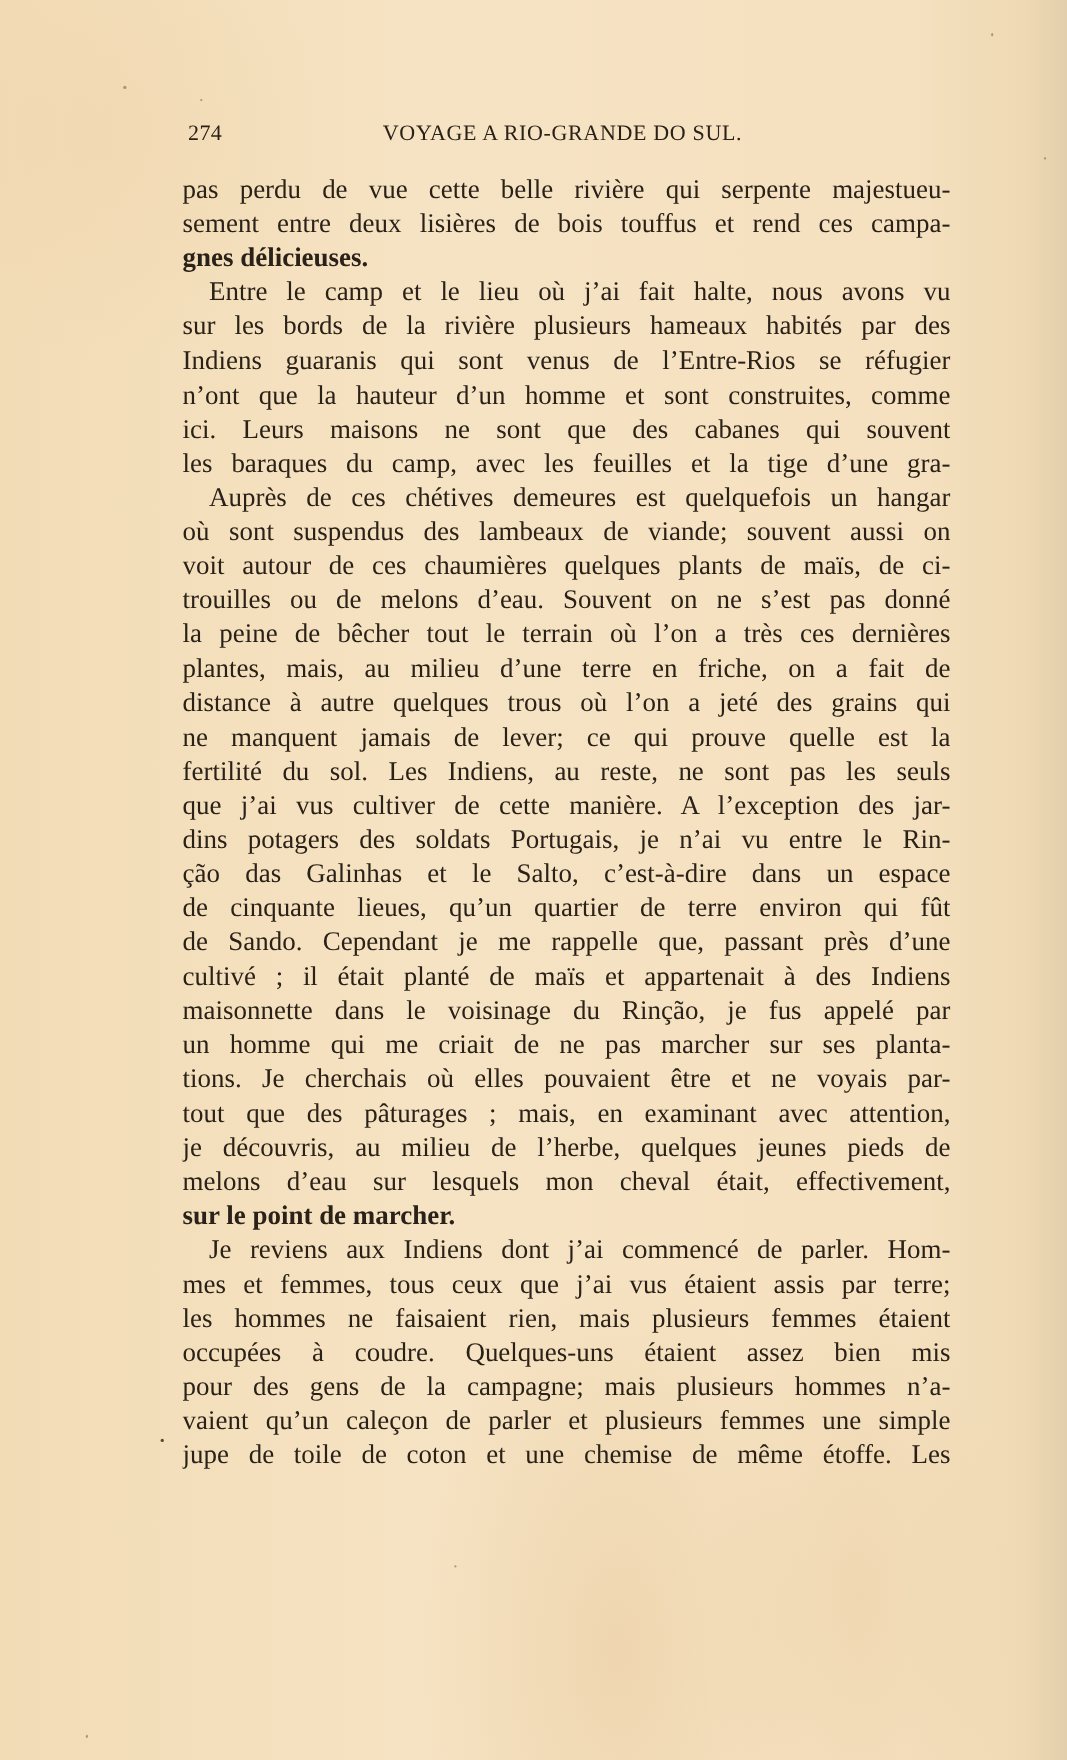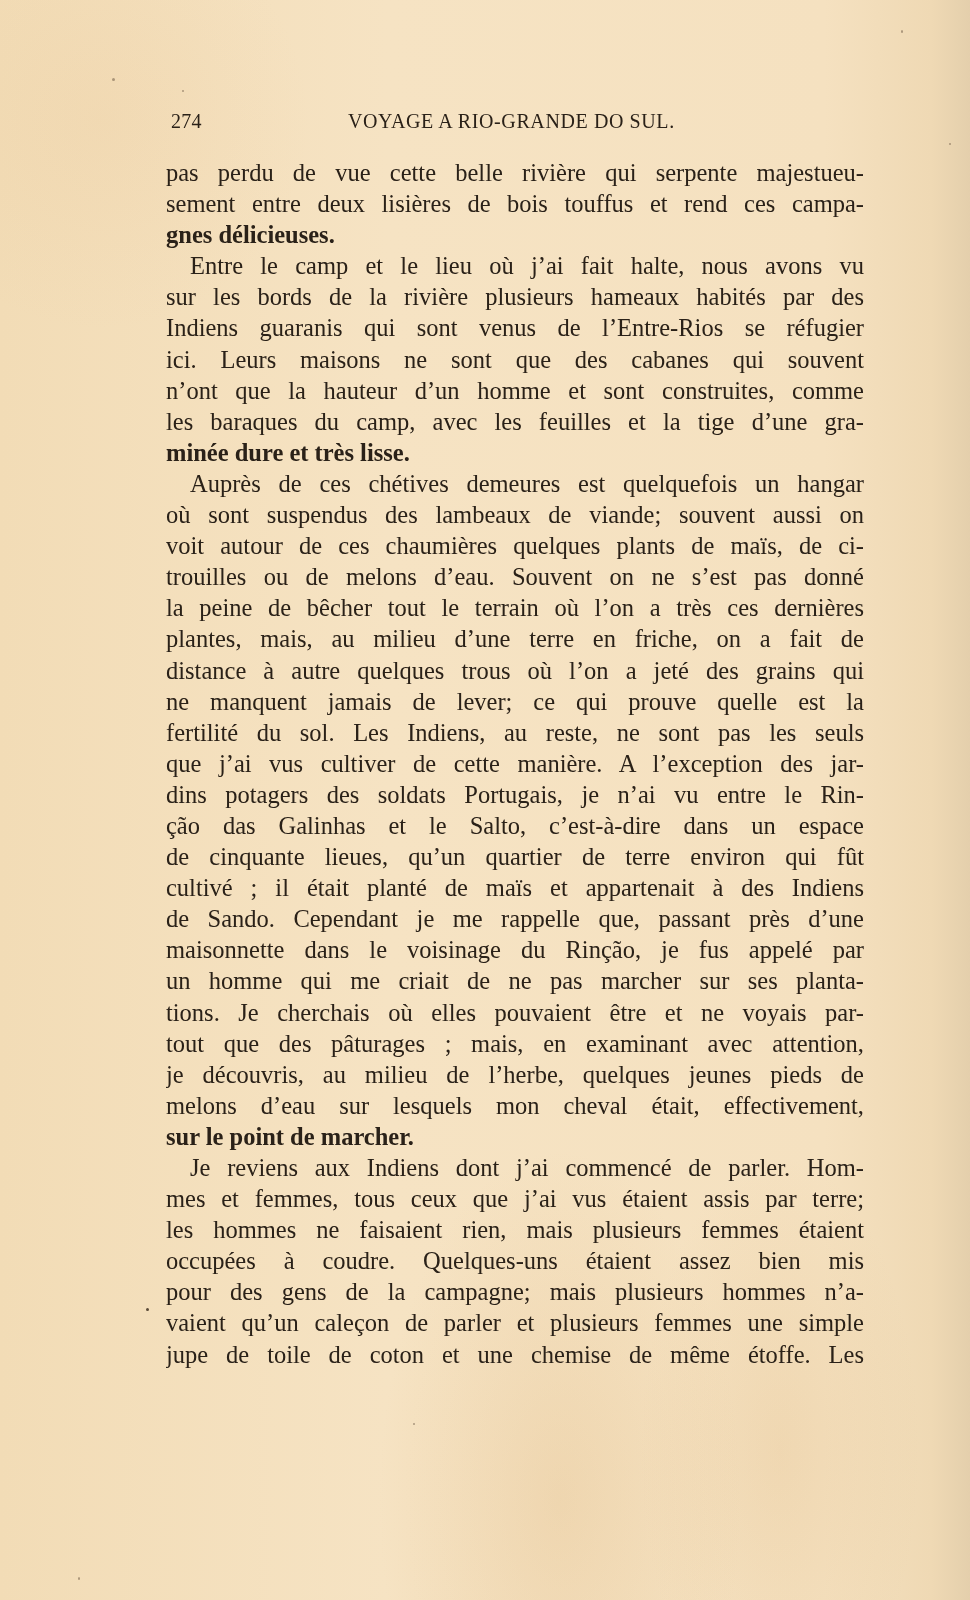--- a/index.html
+++ b/index.html
@@ -106,42 +106,41 @@
     <div class="paragraph">
       <span class="line justify">pas perdu de vue cette belle rivière qui serpente majestueu-</span>
       <span class="line justify">sement entre deux lisières de bois touffus et rend ces campa-</span>
       <span class="line justify last">gnes délicieuses.</span>
     </div>
 
     <div class="paragraph">
       <span class="line justify indent">Entre le camp et le lieu où j’ai fait halte, nous avons vu</span>
       <span class="line justify">sur les bords de la rivière plusieurs hameaux habités par des</span>
       <span class="line justify">Indiens guaranis qui sont venus de l’Entre-Rios se réfugier</span>
+      <span class="line justify">n’ont que la hauteur d’un homme et sont construites, comme</span>
       <span class="line justify">ici. Leurs maisons ne sont que des cabanes qui souvent</span>
-      <span class="line justify">n’ont que la hauteur d’un homme et sont construites, comme</span>
       <span class="line justify">les baraques du camp, avec les feuilles et la tige d’une gra-</span>
-      <span class="line justify last">minée dure et très lisse.</span>
     </div>
 
     <div class="paragraph">
       <span class="line justify indent">Auprès de ces chétives demeures est quelquefois un hangar</span>
       <span class="line justify">où sont suspendus des lambeaux de viande; souvent aussi on</span>
       <span class="line justify">voit autour de ces chaumières quelques plants de maïs, de ci-</span>
       <span class="line justify">trouilles ou de melons d’eau. Souvent on ne s’est pas donné</span>
       <span class="line justify">la peine de bêcher tout le terrain où l’on a très ces dernières</span>
       <span class="line justify">plantes, mais, au milieu d’une terre en friche, on a fait de</span>
       <span class="line justify">distance à autre quelques trous où l’on a jeté des grains qui</span>
       <span class="line justify">ne manquent jamais de lever; ce qui prouve quelle est la</span>
       <span class="line justify">fertilité du sol. Les Indiens, au reste, ne sont pas les seuls</span>
       <span class="line justify">que j’ai vus cultiver de cette manière. A l’exception des jar-</span>
       <span class="line justify">dins potagers des soldats Portugais, je n’ai vu entre le Rin-</span>
       <span class="line justify">ção das Galinhas et le Salto, c’est-à-dire dans un espace</span>
       <span class="line justify">de cinquante lieues, qu’un quartier de terre environ qui fût</span>
+      <span class="line justify">de Sando. Cependant je me rappelle que, passant près d’une</span>
       <span class="line justify">cultivé ; il était planté de maïs et appartenait à des Indiens</span>
-      <span class="line justify">de Sando. Cependant je me rappelle que, passant près d’une</span>
       <span class="line justify">maisonnette dans le voisinage du Rinção, je fus appelé par</span>
       <span class="line justify">un homme qui me criait de ne pas marcher sur ses planta-</span>
       <span class="line justify">tions. Je cherchais où elles pouvaient être et ne voyais par-</span>
       <span class="line justify">tout que des pâturages ; mais, en examinant avec attention,</span>
       <span class="line justify">je découvris, au milieu de l’herbe, quelques jeunes pieds de</span>
       <span class="line justify">melons d’eau sur lesquels mon cheval était, effectivement,</span>
       <span class="line justify last">sur le point de marcher.</span>
     </div>
 
     <div class="paragraph">

